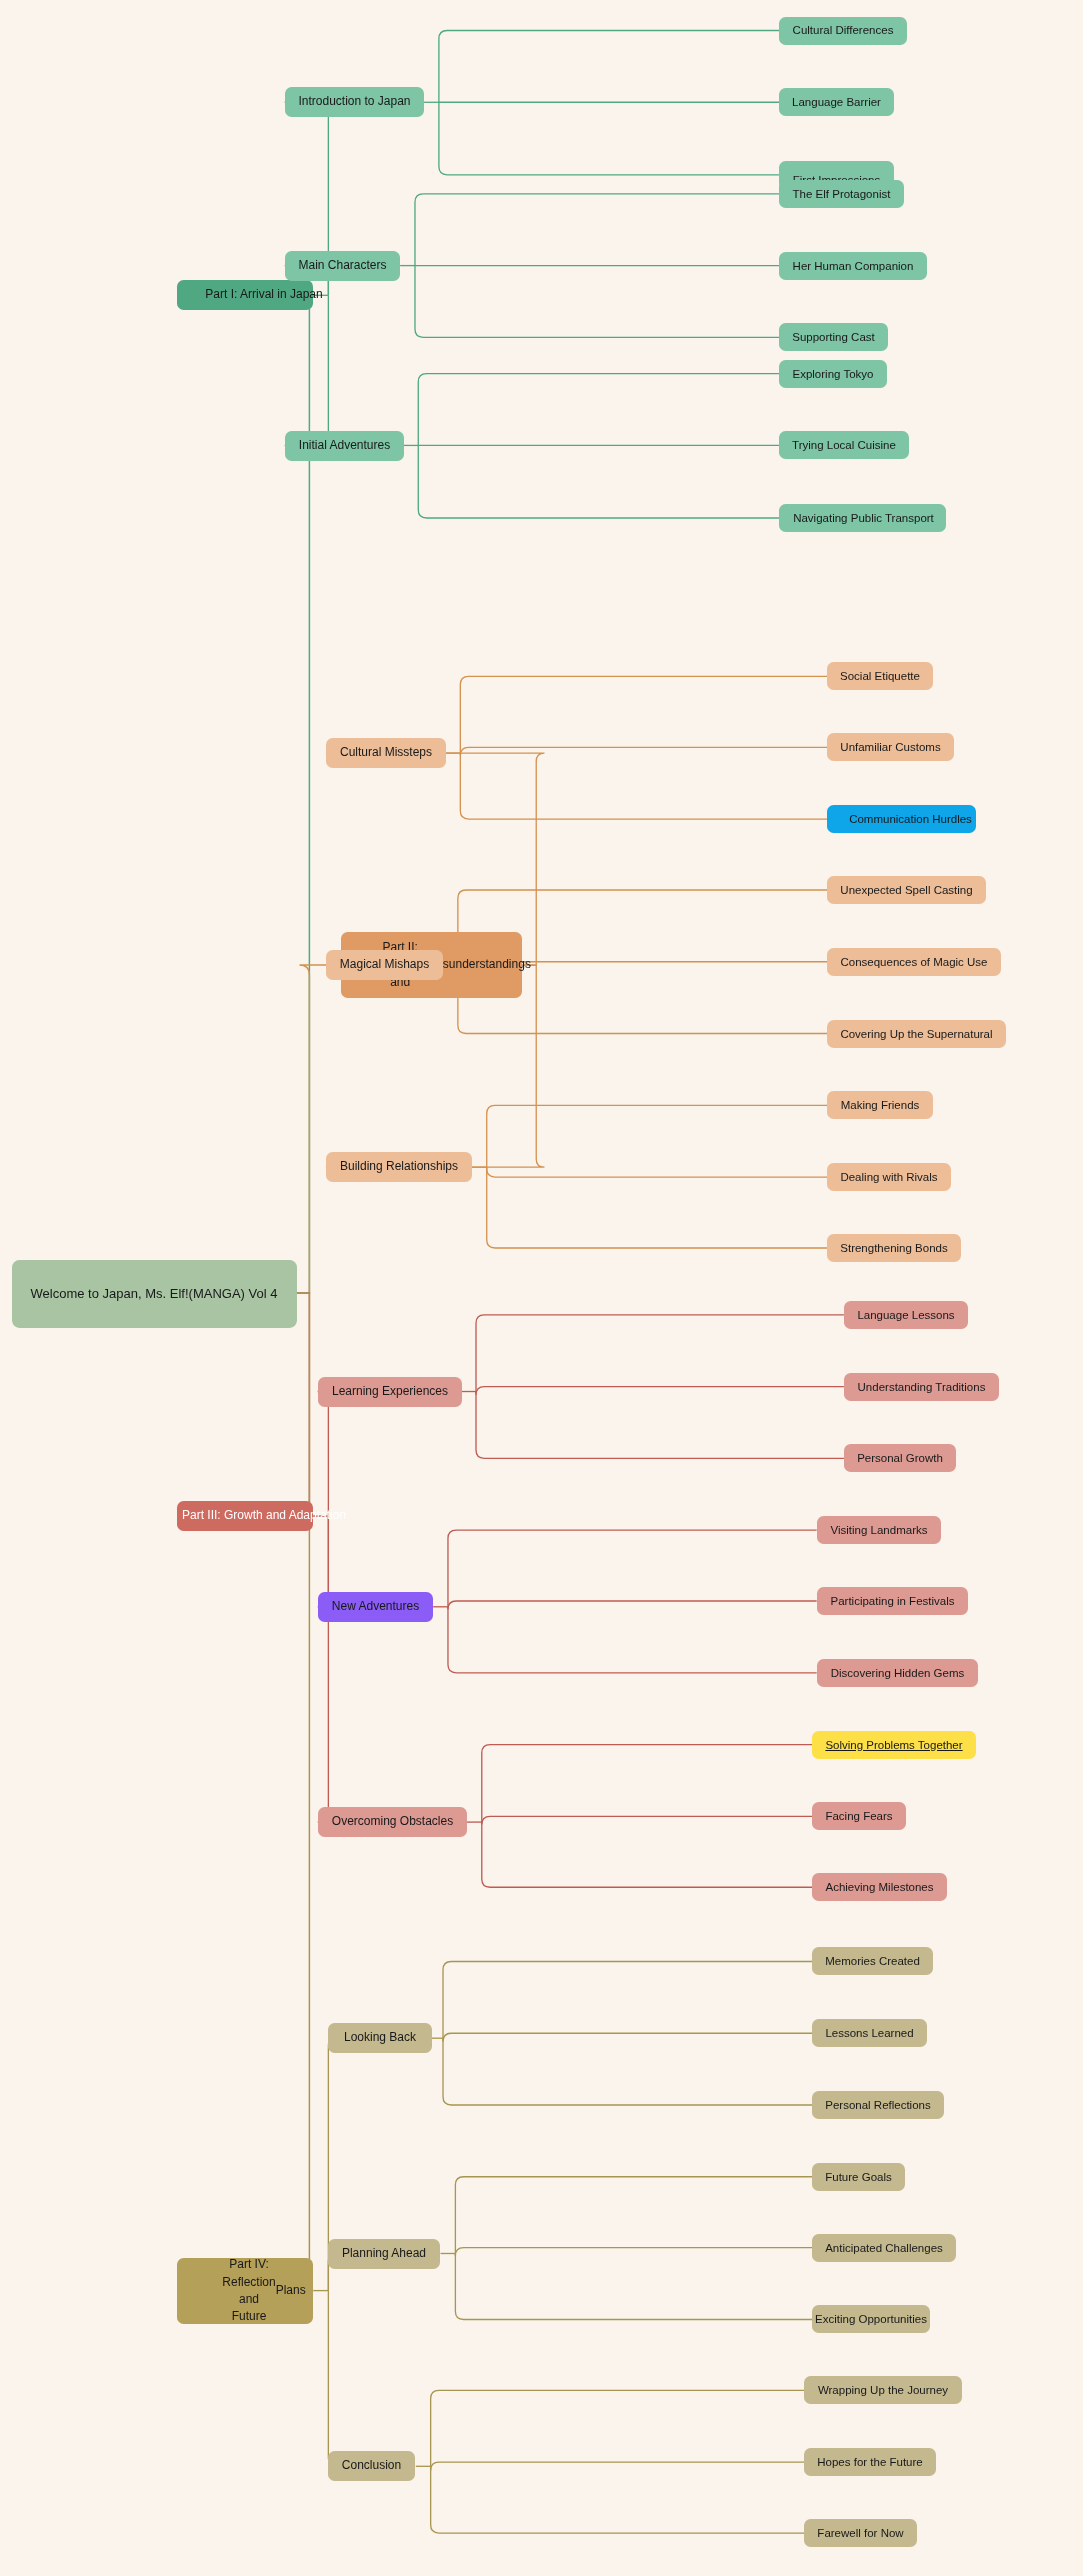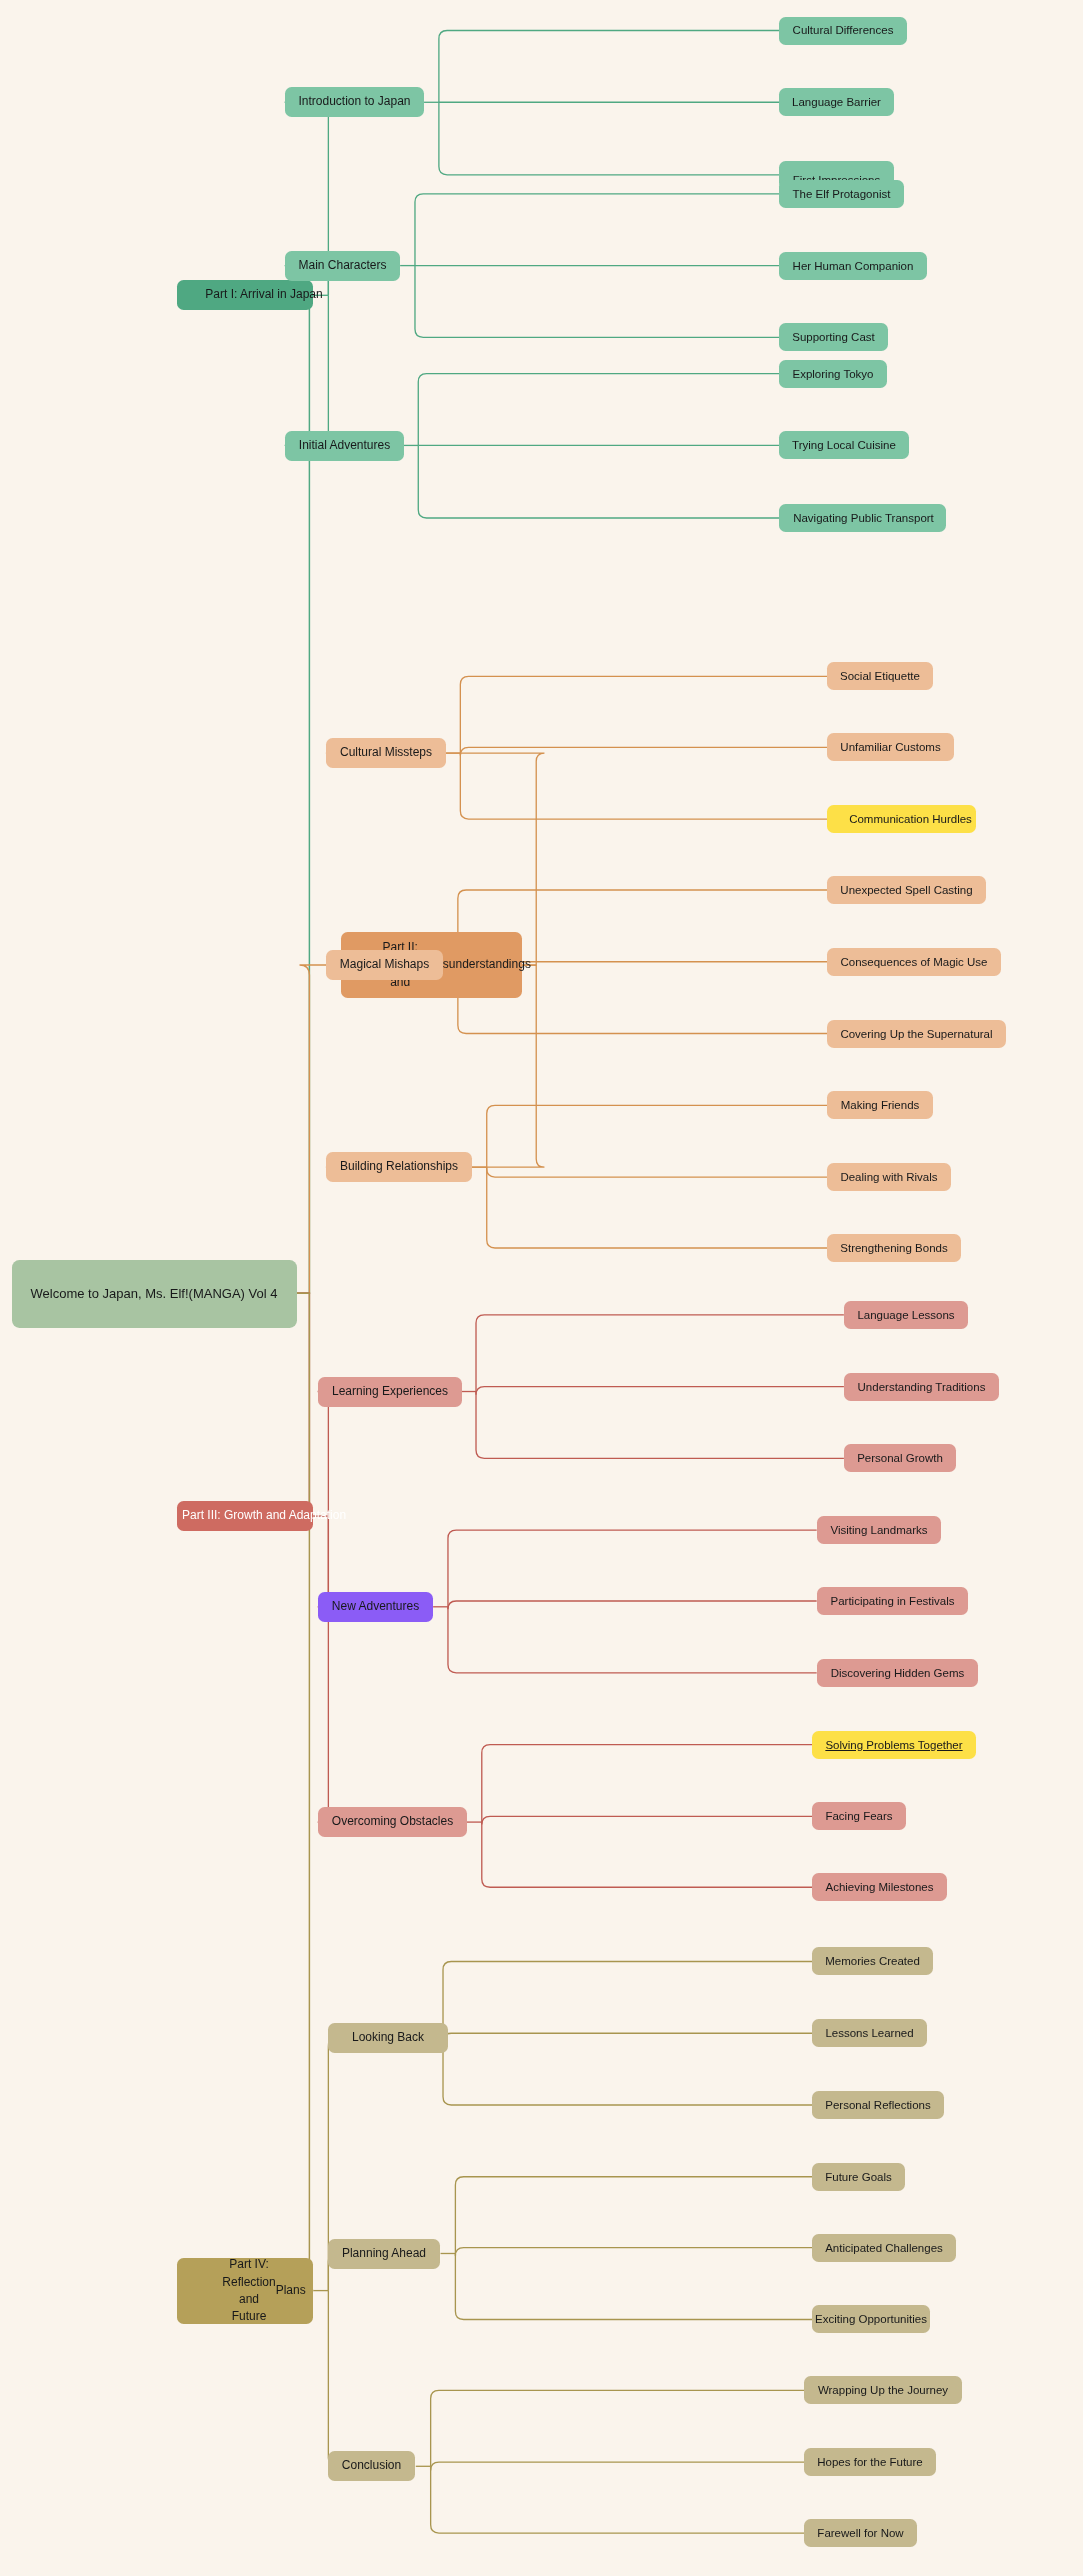--- a/index.html
+++ b/index.html
@@ -160,21 +160,21 @@
       </div>
       <div class="node lvl2" style="left: 326px; top: 738px; width: 120px; height: 30px; background: rgb(237, 189, 151);">
         <span>Cultural Missteps</span>
       </div>
       <div class="node leaf" style="left: 827px; top: 662px; width: 106px; height: 28px; background: rgb(237, 189, 151);">
         <span>Social Etiquette</span>
       </div>
       <div class="node leaf" style="left: 827px; top: 733px; width: 127px; height: 28px; background: rgb(237, 189, 151);">
         <span>Unfamiliar Customs</span>
       </div>
-      <div class="node leaf" style="left: 827px; top: 805px; width: 149px; height: 28px; background: #fde047; padding-left: 28px;">
+      <div class="node leaf" style="left: 827px; top: 805px; width: 149px; height: 28px; background: #0ea5e9; padding-left: 28px;">
         <span>Communication Hurdles</span>
       </div>
       <div class="node lvl2" style="left: 326px; top: 950px; width: 117px; height: 30px; background: rgb(237, 189, 151);">
         <span>Magical Mishaps</span>
       </div>
       <div class="node leaf" style="left: 827px; top: 876px; width: 159px; height: 28px; background: rgb(237, 189, 151);">
         <span>Unexpected Spell Casting</span>
       </div>
       <div class="node leaf" style="left: 827px; top: 948px; width: 174px; height: 28px; background: rgb(237, 189, 151);">
         <span>Consequences of Magic Use</span>
@@ -230,21 +230,21 @@
       <div class="node leaf" style="left: 812px; top: 1802px; width: 94px; height: 28px; background: rgb(221, 154, 146);">
         <span>Facing Fears</span>
       </div>
       <div class="node leaf" style="left: 812px; top: 1873px; width: 135px; height: 28px; background: rgb(221, 154, 146);">
         <span>Achieving Milestones</span>
       </div>
       <div class="node branch wrap" style="left: 177px; top: 2258px; width: 136px; height: 66px; background: rgb(181, 160, 89); color: rgb(24, 25, 26);">
         <span style="display: block;">Part IV: Reflection and Future</span>
         <span style="display: block;">Plans</span>
       </div>
-      <div class="node lvl2" style="left: 328px; top: 2023px; width: 120px; height: 30px; background: rgb(196, 184, 142);">
+      <div class="node lvl2" style="left: 328px; top: 2023px; width: 104px; height: 30px; background: rgb(196, 184, 142);">
         <span>Looking Back</span>
       </div>
       <div class="node leaf" style="left: 812px; top: 1947px; width: 121px; height: 28px; background: rgb(196, 184, 142);">
         <span>Memories Created</span>
       </div>
       <div class="node leaf" style="left: 812px; top: 2019px; width: 115px; height: 28px; background: rgb(196, 184, 142);">
         <span>Lessons Learned</span>
       </div>
       <div class="node leaf" style="left: 812px; top: 2091px; width: 132px; height: 28px; background: rgb(196, 184, 142);">
         <span>Personal Reflections</span>

